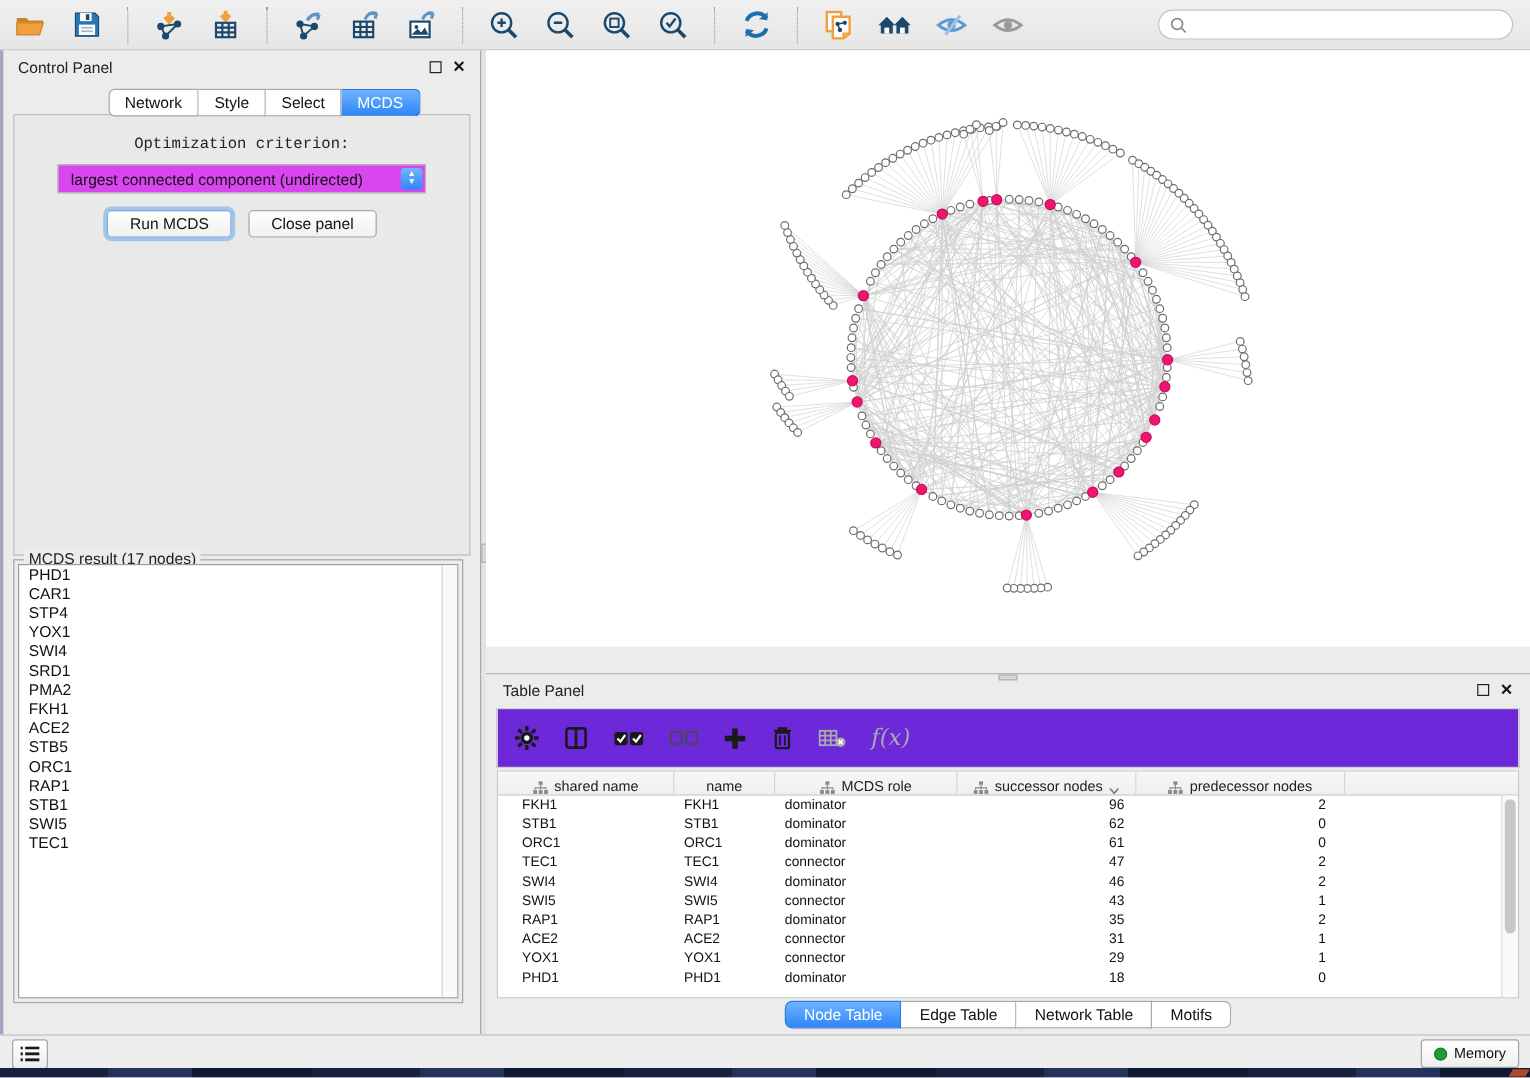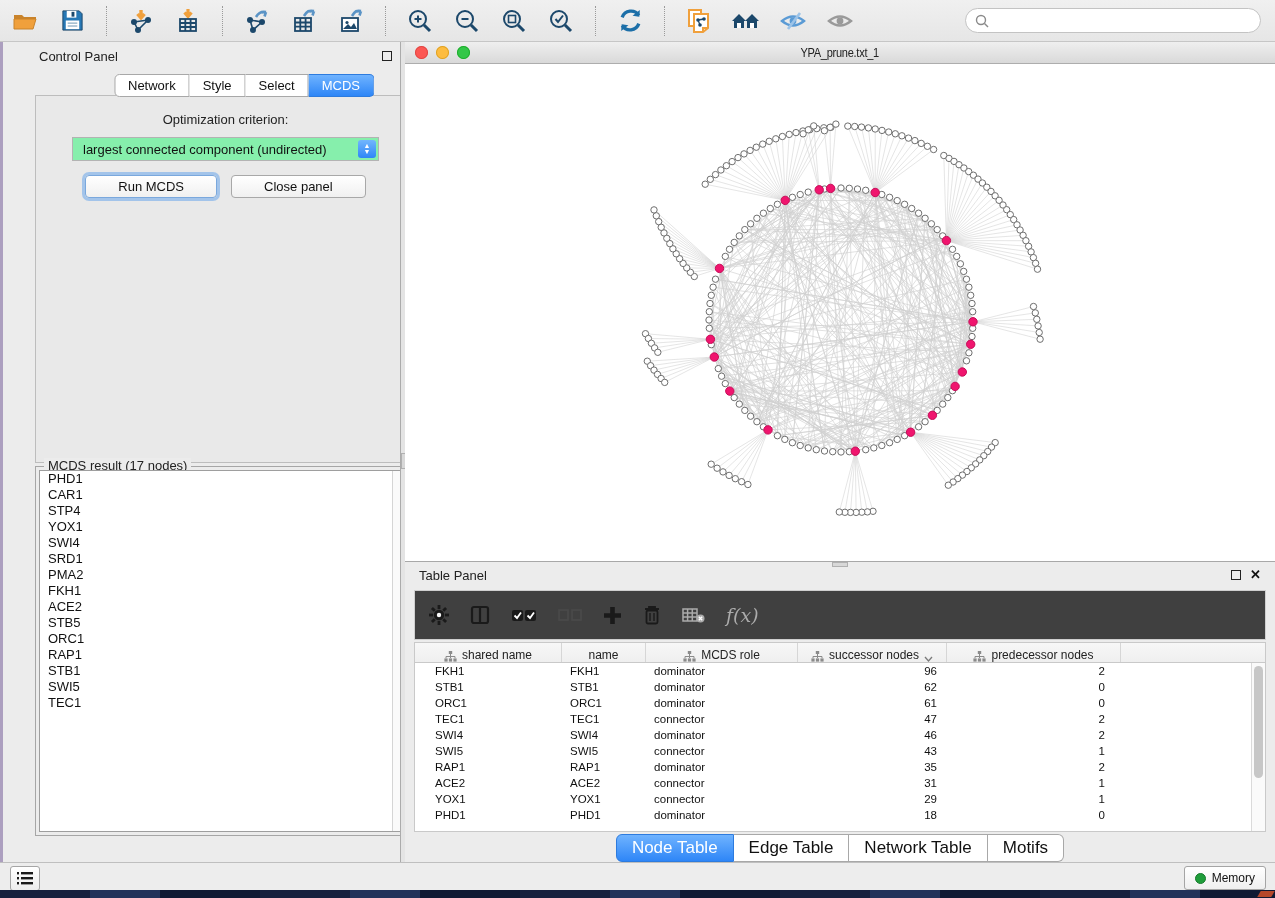--- a/index.html
+++ b/index.html
@@ -14,42 +14,42 @@
   .tb-sep { width:1px; height:30px; border-left:1px dotted #9A9A9A; margin:0 2px; flex:0 0 auto; }
   .search-wrap { margin-left:auto; margin-right:4px; width:296px; height:25px; background:#fff;
     border:1px solid #C3C3C3; border-radius:13px; display:flex; align-items:center; padding:0 9px; gap:6px; }
   .search-wrap input { border:none; outline:none; flex:1; font-size:13px; background:transparent; }
 
   
   .workspace { position:absolute; left:0; top:42px; width:1275px; height:820px; }
   .left-accent { position:absolute; left:0; top:0; width:3px; height:820px; background:#AC9FBF; }
 
   
-  .control-panel { position:absolute; left:3px; top:0; width:397px; height:820px; background:#ECECEC;margin-left:24px; }
+  .control-panel { position:absolute; left:3px; top:0; width:397px; height:820px; background:#ECECEC; }
   .cp-titlebar { position:absolute; left:0; top:0; right:0; height:28px; display:flex; align-items:center; padding:0 12px; }
   .panel-title { font-size:13px; color:#222; }
   .win-btns { margin-left:auto; display:flex; align-items:center; gap:9px; }
   .float-icon { width:10px; height:10px; border:1.5px solid #222; display:inline-block; }
   .close-icon { font-size:13px; font-weight:bold; color:#111; line-height:10px; }
   .cp-tabs { position:absolute; left:50%; transform:translateX(-50%); top:32px; display:flex; z-index:3;padding-left:37px; }
   .cp-tab { font-size:13px; color:#111; background:#fff; border:1px solid #A8A8A8; border-left:none;
     padding:3px 13px; cursor:default; }
   .cp-tab:first-child { border-left:1px solid #A8A8A8; border-radius:5px 0 0 5px; }
   .cp-tab:last-child { border-radius:0 5px 5px 0; }
   .cp-tab.selected { background:linear-gradient(#6FB3FF,#2E86F7); color:#fff; border-color:#2D7BDE; }
   .cp-box { position:absolute; left:8px; right:8px; top:53px; height:368px; background:#E9E9E9; border:1px solid #BDBDBD; }
-  .opt-label { text-align:center; font-size:13px; color:#222; margin-top:16px; }
-  .dropdown { position:relative; margin:10px 36px 0 36px; height:24px; background:#86efac; border:1px solid #B3B3B3;
+  .opt-label { text-align:center; font-size:13px; color:#222; margin-top:16px;font-family:Liberation Mono, monospace; }
+  .dropdown { position:relative; margin:10px 36px 0 36px; height:24px; background:#d946ef; border:1px solid #B3B3B3;
     border-radius:0; font-size:13px; color:#111; display:flex; align-items:center; padding:0 26px 0 10px; }
   .dd-stepper { position:absolute; right:2px; top:2px; width:18px; height:18px; border-radius:3px;
     background:linear-gradient(#72B6FD,#2E86F7); display:flex; flex-direction:column; align-items:center; justify-content:center; }
   .dd-stepper span { color:#fff; font-size:7px; line-height:6px; }
   .btn-row { display:flex; justify-content:center; gap:14px; margin-top:14px; }
   .push-btn { font-size:13px; color:#111; background:linear-gradient(#FFFFFF,#F0F0F0);
-    border:1px solid #A8A8A8; border-radius:4px; padding:3px 32px; }
+    border:1px solid #A8A8A8; border-radius:4px; padding:3px 18px; }
   .push-btn.focused { border-color:#7AA8DD; box-shadow:0 0 0 3px rgba(105,165,235,.55); }
   .mcds-fieldset { position:absolute; left:8px; right:14px; top:424px; height:370px; border:1px solid #A6A6A6;text-decoration:underline; }
   .mcds-legend { position:absolute; top:-9px; left:8px; background:#ECECEC; padding:0 4px; font-size:13px; color:#222; }
   .mcds-list { position:absolute; left:3px; right:3px; top:3px; bottom:3px; background:#fff; border:1px solid #9E9E9E; overflow:hidden; }
   .mcds-item { font-size:13px; color:#111; line-height:16px; padding-left:8px; }
   .mcds-list .scroll-track { position:absolute; right:0; top:0; bottom:0; width:13px; background:#FAFAFA; border-left:1px solid #D5D5D5; }
 
   
   .v-splitter { position:absolute; left:400px; top:0; width:5px; height:820px; background:#E4E4E4; border-left:1px solid #ABABAB; }
   .v-knob { position:absolute; left:0px; top:411px; width:5px; height:16px; background:#D8D8D8; border:1px solid #B0B0B0; }
@@ -62,39 +62,39 @@
   .light { width:13px; height:13px; border-radius:50%; }
   .net-title { margin:0 auto; font-size:12px; color:#222; font-family:"Liberation Sans",sans-serif;
     letter-spacing:-0.3px; transform:scaleX(.92); }
   .net-canvas { position:relative; width:870px; height:497px; background:#fff; }
   .net-canvas svg { display:block; }
 
   
   .table-panel { position:absolute; left:405px; top:520px; width:870px; height:300px; background:#ECECEC; }
   .h-knob { position:absolute; left:50%; top:0; transform:translateX(-50%); width:16px; height:5px; background:#D8D8D8; border:1px solid #B0B0B0; }
   .tp-titlebar { position:absolute; left:0; top:0; right:0; height:26px; display:flex; align-items:center; padding:0 14px; }
-  .tp-toolbar { position:absolute; left:9px; right:9px; top:28px; height:50px; background:#404040;
+  .tp-toolbar { position:absolute; left:9px; right:9px; top:28px; height:50px; background:#6d28d9;
     border:1px solid #CFCFCF; display:flex; align-items:center; gap:21px; padding:0 14px; }
   .tp-tool { display:flex; align-items:center; justify-content:center; }
   .fx-label { font-family:"DejaVu Serif", serif; font-style:italic; font-size:19px; color:#ABABAB; }
   .tbl-wrap { position:absolute; left:9px; right:9px; top:80px; height:190px; background:#fff; border:1px solid #C9C9C9; overflow:hidden; }
   .thead { display:flex; height:20px; background:linear-gradient(#F7F7F7,#EFEFEF); border-bottom:1px solid #C9C9C9; }
   .th { display:flex; align-items:flex-end; justify-content:center; gap:5px; font-size:12px; color:#222;
     border-right:1px solid #D6D6D6; position:relative; }
   .th-fill { flex:1; border-right:none; }
   .col-0 { width:147px; } .col-1 { width:84px; } .col-2 { width:152px; } .col-3 { width:149px; } .col-4 { width:174px; }
   .tr { display:flex; height:16px; align-items:center; }
   .td { font-size:11.5px; color:#111; padding-left:20px; }
   .td.col-1, .td.col-2 { padding-left:8px; }
   .td.num { text-align:right; padding-left:0; padding-right:10px; }
   .td.col-4.num { padding-right:16px; }
   .tbl-scroll { position:absolute; right:0; top:20px; bottom:0; width:14px; background:#FAFAFA; border-left:1px solid #DADADA; }
   .tbl-thumb { position:absolute; left:2px; right:2px; top:3px; height:112px; background:#C7C7C7; border-radius:5px; }
   .tp-tabs { position:absolute; left:0; right:0; top:272px; display:flex; justify-content:center; }
-  .tp-tab { font-size:17px; color:#111; background:#fff; border:1px solid #A8A8A8; border-left:none; padding:3px 15px; }
+  .tp-tab { font-size:13px; color:#111; background:#fff; border:1px solid #A8A8A8; border-left:none; padding:3px 15px; }
   .tp-tab:first-child { border-left:1px solid #A8A8A8; border-radius:6px 0 0 6px; }
   .tp-tab:last-child { border-radius:0 6px 6px 0; }
   .tp-tab.selected { background:linear-gradient(#6FB3FF,#2E86F7); color:#fff; border-color:#2D7BDE; }
 
   
   .statusbar { position:absolute; left:0; top:862px; width:1275px; height:28px; background:#EDEDED; border-top:1px solid #BFBFBF; }
   .list-btn { position:absolute; left:10px; top:3px; width:30px; height:25px; background:linear-gradient(#FFFFFF,#EDEDED);
     border:1px solid #A5A5A5; border-radius:3px; display:flex; align-items:center; justify-content:center; }
   .memory-btn { position:absolute; right:9px; top:3px; height:24px; background:linear-gradient(#FFFFFF,#EFEFEF);
     border:1px solid #A5A5A5; border-radius:3px; display:flex; align-items:center; gap:6px; padding:0 10px; font-size:12px; color:#111; }
@@ -304,28 +304,20 @@
         <div class="scroll-track"></div>
       </div>
     </div>
   </div>
 
   <div class="v-splitter">
     <div class="v-knob"></div>
   </div>
 
   <div class="net-window">
-    <div class="net-titlebar">
-      <div class="lights">
-        <span class="light" style="background:#FC5753; box-shadow:inset 0 0 0 1px #DF4744;"></span>
-        <span class="light" style="background:#FDBC40; box-shadow:inset 0 0 0 1px #DEA123;"></span>
-        <span class="light" style="background:#33C748; box-shadow:inset 0 0 0 1px #1DAD2B;"></span>
-      </div>
-      <span class="net-title">YPA_prune.txt_1</span>
-    </div>
     <div class="net-canvas">
       <svg width="868" height="496" viewBox="0 0 868 496">
           <g stroke="#8F8F8F" stroke-width="0.65" opacity="0.42">
             <line x1="380.2" y1="136.4" x2="419.5" y2="387.0"></line>
             <line x1="380.2" y1="136.4" x2="372.4" y2="371.7"></line>
             <line x1="380.2" y1="136.4" x2="379.8" y2="375.4"></line>
             <line x1="380.2" y1="136.4" x2="329.2" y2="178.4"></line>
             <line x1="380.2" y1="136.4" x2="411.3" y2="385.7"></line>
             <line x1="380.2" y1="136.4" x2="492.2" y2="136.6"></line>
             <line x1="380.2" y1="136.4" x2="419.5" y2="387.0"></line>

